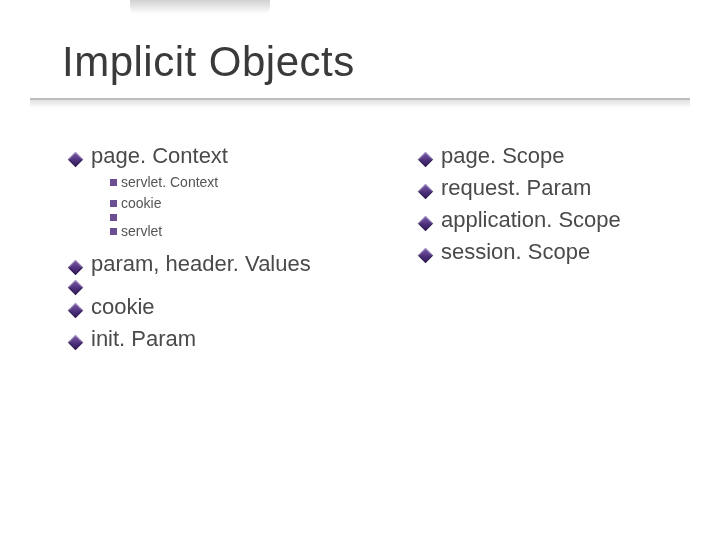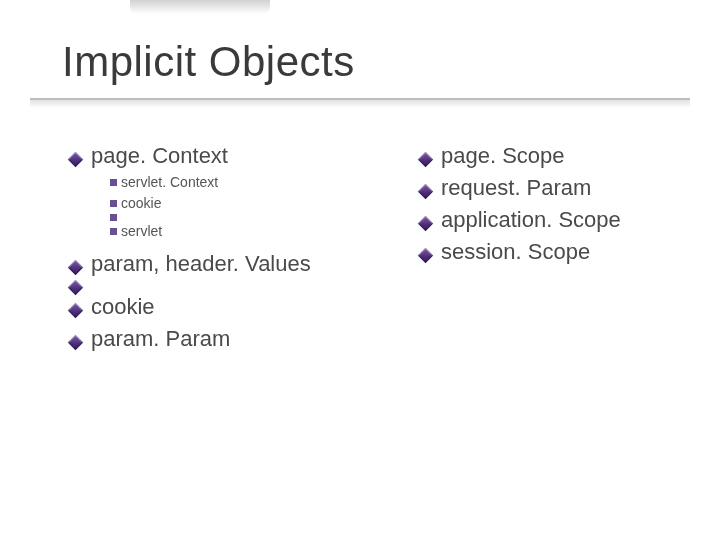--- a/index.html
+++ b/index.html
@@ -154,21 +154,21 @@
       </div>
       <div class="item">
         <span class="bullet bullet-diamond"></span>
       </div>
       <div class="item">
         <span class="bullet bullet-diamond"></span>
         <span>cookie</span>
       </div>
       <div class="item">
         <span class="bullet bullet-diamond"></span>
-        <span>param. Param</span>
+        <span>init. Param</span>
       </div>
 
     </div>
 
     <div class="col col-right">
       <div class="item">
         <span class="bullet bullet-diamond"></span>
         <span>page. Scope</span>
       </div>
       <div class="item">

